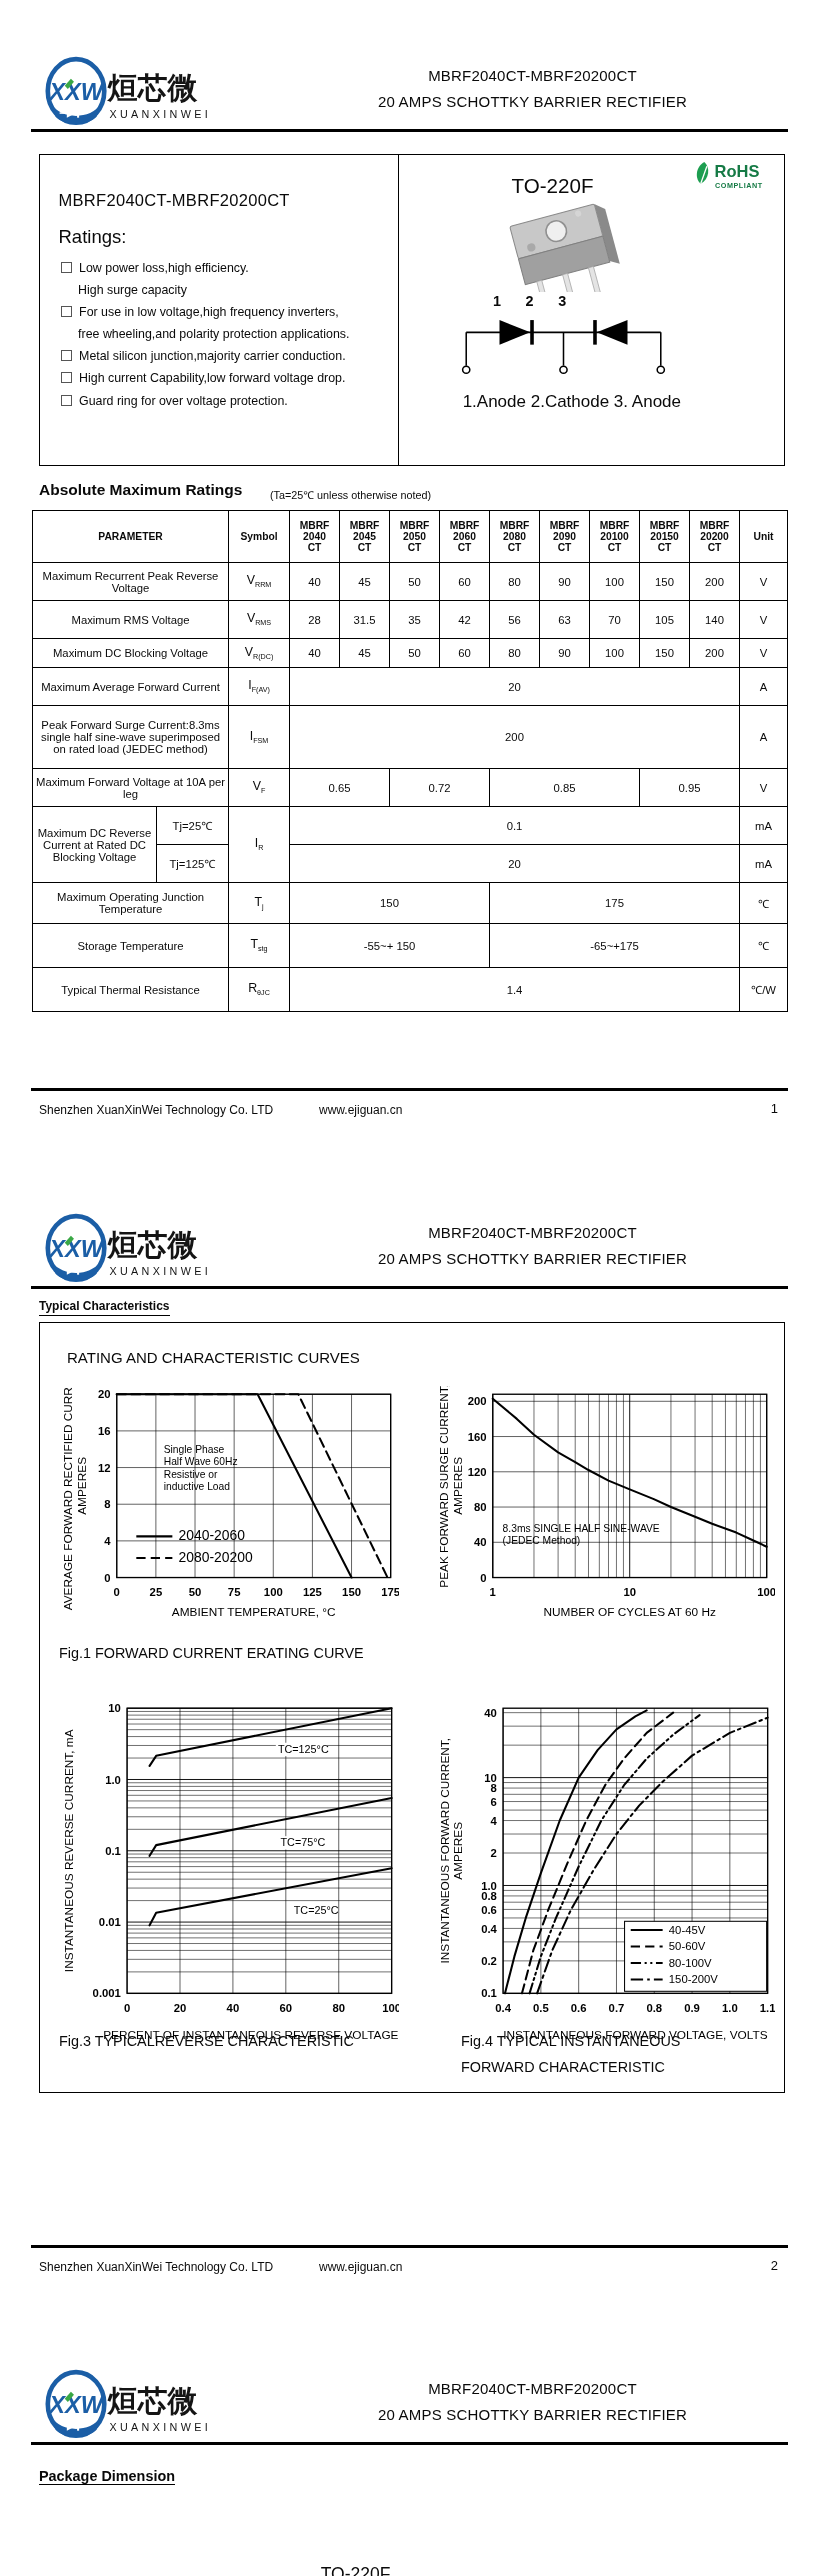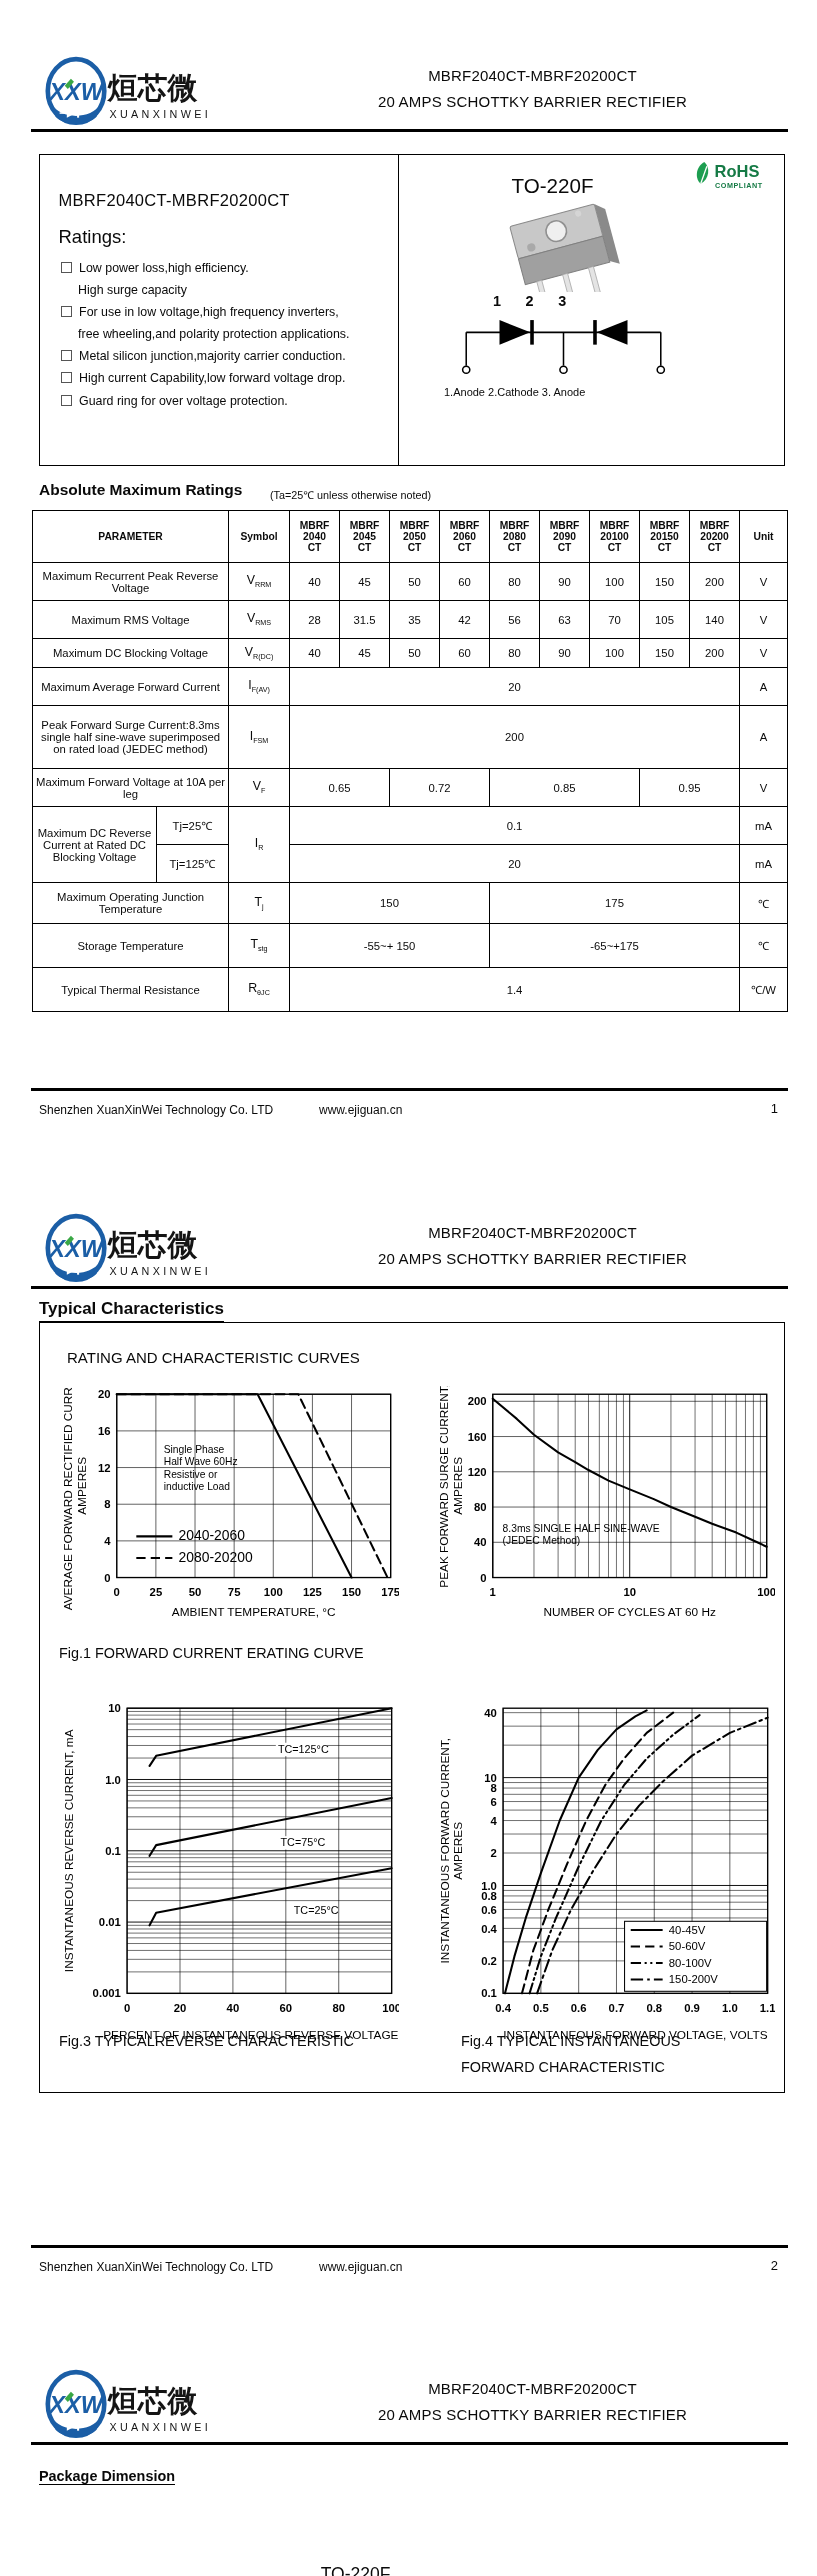--- a/index.html
+++ b/index.html
@@ -19,32 +19,32 @@
   
   .pbox{position:absolute;left:39px;top:154px;width:744px;height:310px;border:1px solid #000;}
   .pbox-divider{position:absolute;left:358px;top:0;width:1px;height:310px;background:#000;}
   .part-heading{position:absolute;left:18.5px;top:36px;font-size:16.5px;letter-spacing:0.3px;}
   .features-title{position:absolute;left:18.5px;top:71px;font-size:18.5px;}
   .feat-row{position:absolute;left:20.6px;font-size:12.4px;white-space:nowrap;}
   .feat-box{display:inline-block;width:9.3px;height:9.3px;border:1px solid #555;margin-right:7.2px;vertical-align:-1px;}
   .feat-indent{padding-left:17.5px;}
   .to220f-title{position:absolute;left:435px;top:18.5px;width:155px;text-align:center;font-size:20.6px;}
   .pin-numbers{position:absolute;left:453px;top:138px;font-size:14.4px;font-weight:bold;letter-spacing:10.3px;}
-  .pin-legend{position:absolute;left:404px;top:231px;width:237px;text-align:left;font-size:11px;}
+  .pin-legend{position:absolute;left:404px;top:237px;width:237px;text-align:right;font-size:17px;}
   
   .amr-title{position:absolute;left:39px;top:481px;font-size:15.5px;font-weight:bold;}
   .amr-sub{position:absolute;left:270px;top:487px;font-size:10.8px;text-align:right;}
   table.amr{position:absolute;left:32px;top:510px;width:754px;border-collapse:collapse;table-layout:fixed;}
   table.amr td,table.amr th{border:1px solid #000;text-align:center;vertical-align:middle;
        font-size:11.3px;padding:1px;overflow:hidden;}
   table.amr th{font-weight:bold;font-size:10.3px;}
   table.amr sub{font-size:7.2px;}
   table.amr .sym{font-size:12.4px;}
   
-  .tc-title{position:absolute;left:39px;top:142px;font-size:17px;font-weight:bold;
+  .tc-title{position:absolute;left:39px;top:142px;font-size:12px;font-weight:bold;
             border-bottom:1.5px solid #000;padding-bottom:2.1px;}
   .curvebox{position:absolute;left:39px;top:165px;width:744px;height:769px;border:1px solid #000;}
   .curvebox-title{position:absolute;left:67px;top:192px;font-size:15px;}
   .figsvg{position:absolute;}
   .cap{position:absolute;font-size:14.4px;line-height:26px;}
   
   .pd-title{position:absolute;left:39px;top:155px;font-size:14.4px;font-weight:bold;
             border-bottom:1.5px solid #000;padding-bottom:0;}
   .pd-pkg{position:absolute;left:278px;top:251px;width:155px;text-align:center;font-size:17.5px;}
   svg text{font-family:"Liberation Sans",sans-serif;}

